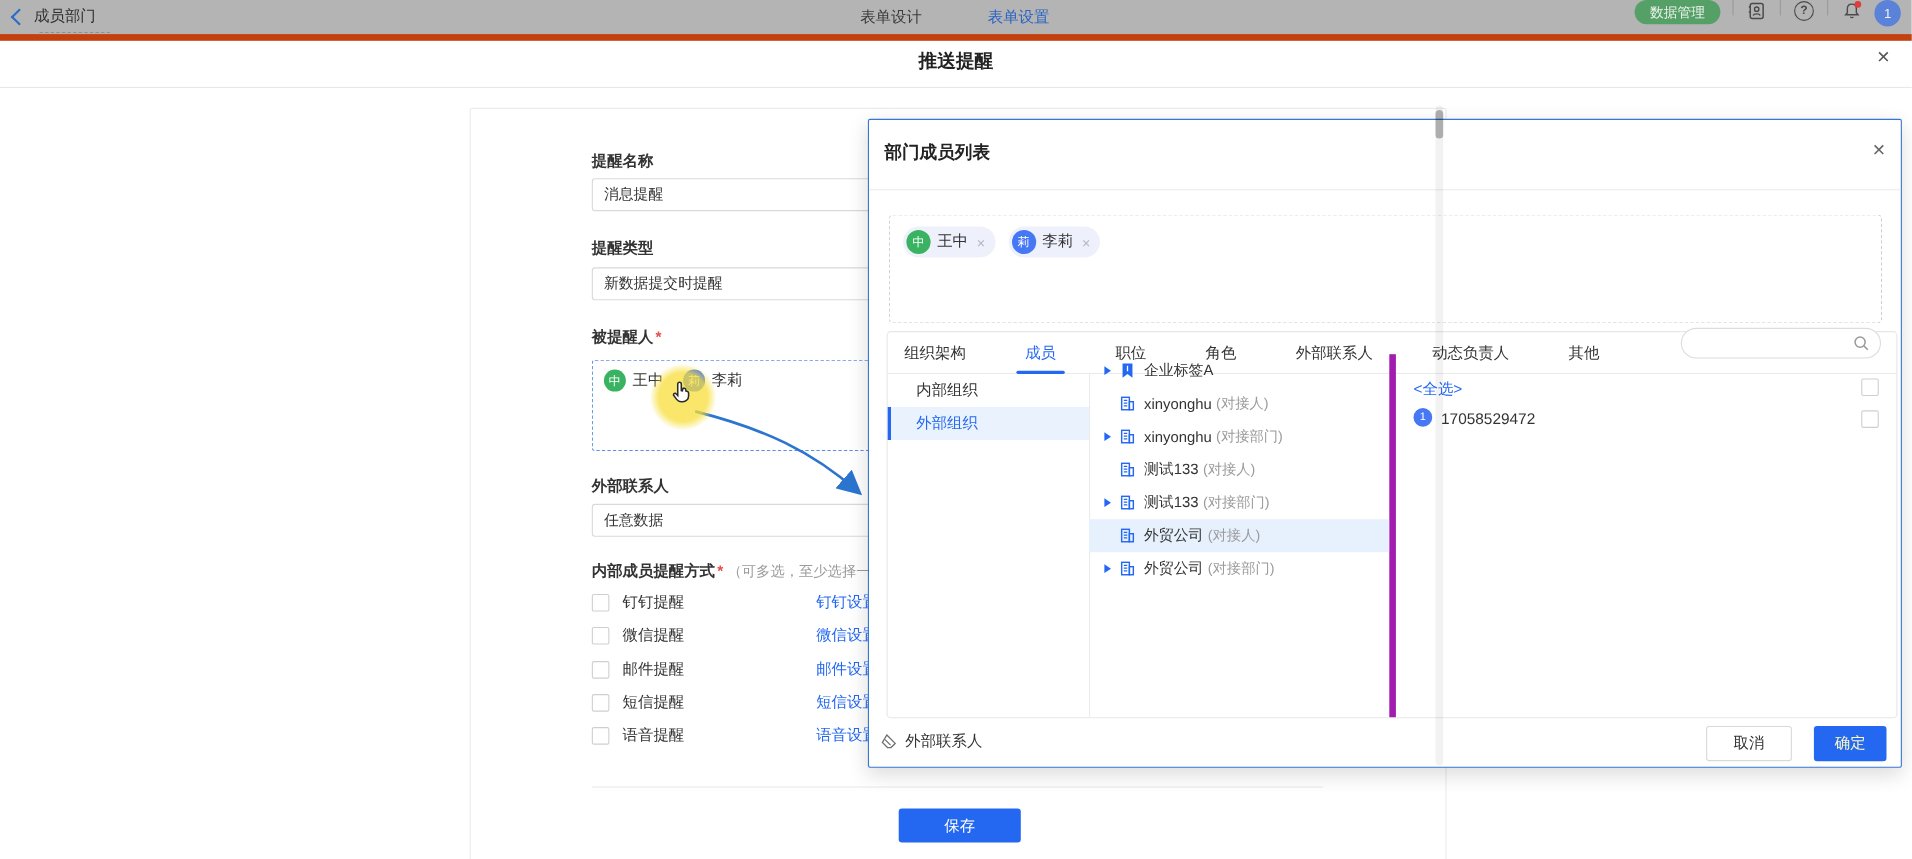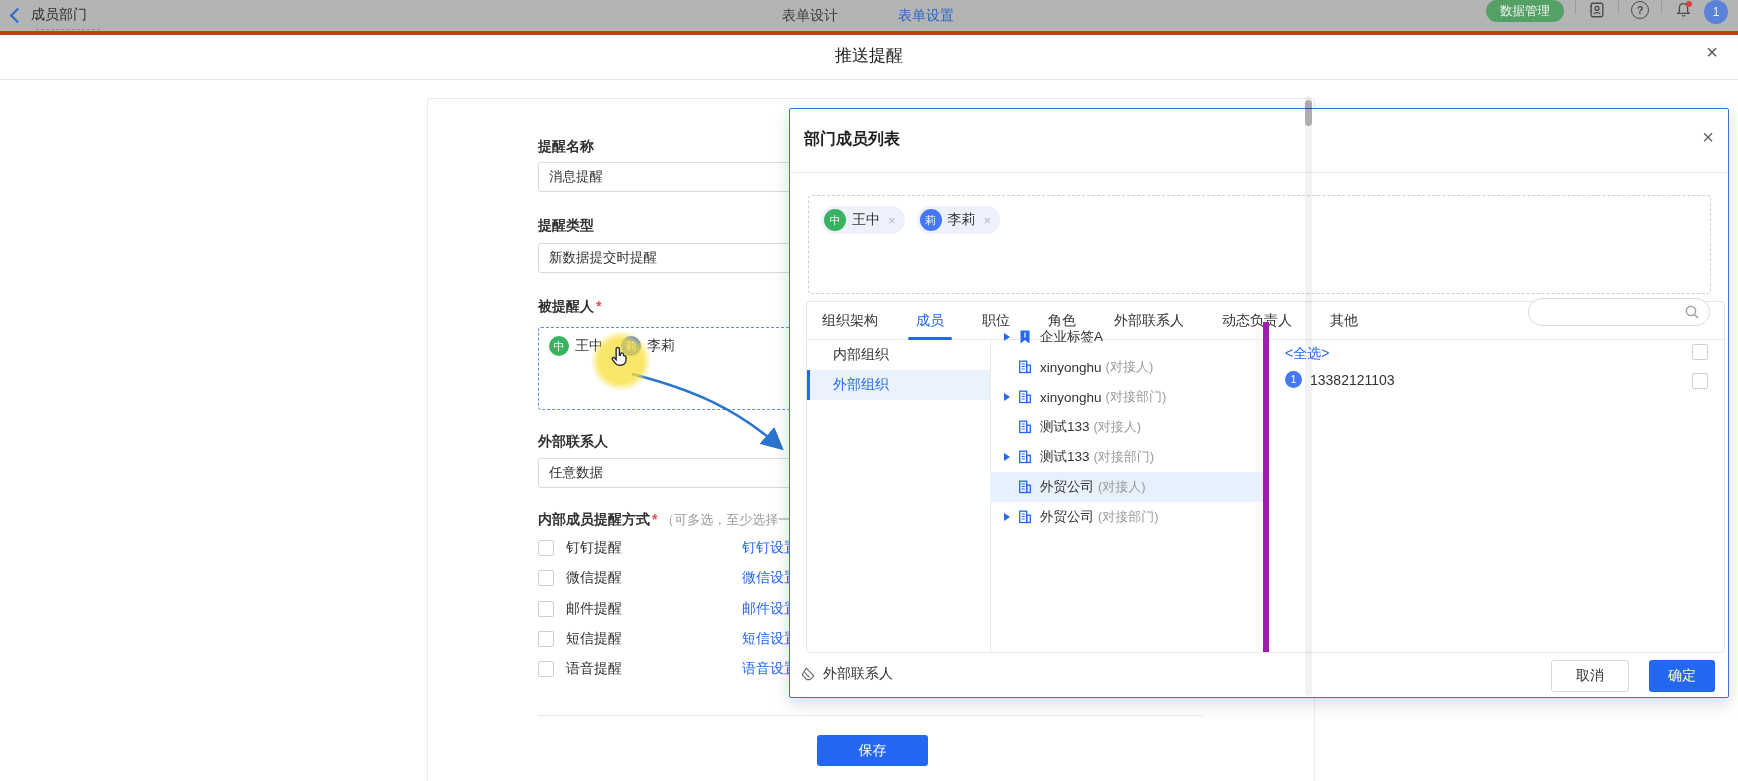--- a/index.html
+++ b/index.html
@@ -3,37 +3,37 @@
 <meta charset="utf-8">
 <style>
   html,body{margin:0;padding:0}
   body{
     width:1738px;height:781px;position:relative;overflow:hidden;
     background:#fff;color:#333;
     font-family:"Liberation Sans","DejaVu Sans",sans-serif;
     font-size:14px;
   }
   
-  .topbar{position:absolute;left:0;top:0;width:1738px;height:31px;background:#b4b4b4;border-bottom:4px solid #c2410c;z-index:2}
+  .topbar{position:absolute;left:0;top:0;width:1738px;height:31px;background:#b4b4b4;border-bottom:6px solid #c2410c;z-index:2}
   .tb-back{position:absolute;left:12px;top:6px;display:flex;align-items:center;gap:8px;cursor:pointer}
   .chev{width:9px;height:9px;border-left:2px solid #2f6bc8;border-bottom:2px solid #2f6bc8;transform:rotate(45deg)}
   .tb-title{font-size:14px;color:#2f2f2f}
   .tb-underline{position:absolute;left:36px;top:29px;width:64px;border-bottom:1px dashed #8f8f8f}
   .tb-nav{position:absolute;top:7px;font-size:14px;color:#3c3c3c;cursor:pointer}
   .tb-nav.active{color:#2b64c4}
   .tb-right{position:absolute;right:10px;top:0;height:31px;display:flex;gap:11px}
   .pill-green{height:22px;padding:0 14px;border-radius:12px;background:#55a066;color:#ecf2ec;font-size:12.5px;display:flex;align-items:center;cursor:pointer}
   .tb-sep{width:1px;height:14px;background:#9a9a9a}
   .tb-ic{width:20px;height:20px;display:flex;align-items:center;justify-content:center;cursor:pointer;position:relative}
   .help-circle{width:16px;height:16px;border:1.5px solid #4a4a4a;border-radius:50%;color:#4a4a4a;font-size:11px;font-weight:bold;display:flex;align-items:center;justify-content:center}
   .red-dot{position:absolute;right:1px;top:1px;width:6px;height:6px;border-radius:50%;background:#e03c3c}
   .tb-avatar{width:24px;height:24px;border-radius:50%;background:#5b82d9;color:#eef1f8;font-size:12px;display:flex;align-items:center;justify-content:center;cursor:pointer}
   
   .page-head{position:absolute;left:0;top:31px;width:1738px;height:48px;background:#fff;border-bottom:1px solid #e8e8e8}
-  .page-title{position:absolute;left:0;top:13px;width:100%;text-align:center;font-size:17px;font-weight:400;color:#222}
+  .page-title{position:absolute;left:0;top:13px;width:100%;text-align:center;font-size:17px;font-weight:700;color:#222}
   .page-close{position:absolute;right:20px;top:11px;font-size:20px;color:#555;cursor:pointer;line-height:1}
   
   .card{position:absolute;left:427px;top:98px;width:886px;height:690px;background:#fff;border:1px solid #ececec;border-radius:2px}
   .f-label{position:absolute;font-size:14px;font-weight:600;color:#333}
   .req{color:#e34d4d;margin-left:2px}
   .f-input{position:absolute;height:30px;width:560px;border:1px solid #d9d9d9;border-radius:3px;background:#fff;display:flex;align-items:center;padding-left:10px;font-size:13.5px;color:#333;box-sizing:border-box}
   .recip-box{position:absolute;left:538px;top:327px;width:560px;height:83px;border:1px dashed #5a8fe8;border-radius:3px;background:#fff;box-sizing:border-box;display:flex;align-items:flex-start;padding:8px 10px;gap:18px}
   .recip{display:flex;align-items:center;gap:6px}
   .av{border-radius:50%;color:#fff;display:flex;align-items:center;justify-content:center}
   .av20{width:20px;height:20px;font-size:11px}
@@ -55,21 +55,21 @@
   
   .modal{position:absolute;left:789px;top:108px;width:940px;height:590px;background:#fff;border:1.5px solid #3576d6;border-radius:2px;
     box-shadow:0 6px 18px rgba(0,0,0,.14);z-index:10;box-sizing:border-box}
   .m-title{position:absolute;left:14px;top:20px;font-size:16px;font-weight:600;color:#222}
   .m-close{position:absolute;right:14px;top:18px;font-size:20px;color:#666;cursor:pointer;line-height:1}
   .m-head-divider{position:absolute;left:0;top:63px;width:100%;border-top:1px solid #ececec}
   .m-selected{position:absolute;left:18px;top:86px;width:903px;height:99px;border:1px dashed #cfcfcf;border-radius:4px;box-sizing:border-box;padding:10px 12px;display:flex;align-items:flex-start;gap:12px}
   .sel-tag{height:28px;border-radius:14px;background:#eef1fb;display:flex;align-items:center;gap:6px;padding:0 9px 0 3px}
   .sel-tag .x{color:#b3b6c2;font-size:13px;margin-left:2px;cursor:pointer}
   .mbox{position:absolute;left:16px;top:192px;width:919px;height:352px;border:1px solid #e7e7e7;border-radius:4px;box-sizing:border-box}
-  .mtabs{position:absolute;left:0;top:0;width:100%;height:38px;display:flex;align-items:center;gap:38px;padding-left:15px;box-sizing:border-box;border-bottom:1px solid #ebebeb}
+  .mtabs{position:absolute;left:0;top:0;width:100%;height:38px;display:flex;align-items:center;gap:54px;padding-left:15px;box-sizing:border-box;border-bottom:1px solid #ebebeb}
   .mtab{font-size:14px;color:#333;cursor:pointer;position:relative;white-space:nowrap}
   .mtab.active{color:#2468f2}
   .mtab.active:after{content:"";position:absolute;left:50%;transform:translateX(-50%);bottom:-10px;width:44px;height:3px;background:#2468f2;border-radius:2px}
   .m-search{position:absolute;right:14px;top:-4px;width:182px;height:28px;border:1px solid #dcdcdc;border-radius:14px;background:#fff;box-sizing:border-box}
   .m-search svg{position:absolute;right:9px;top:5px}
   .mcol1{position:absolute;left:0;top:38px;width:183px;bottom:0;border-right:1px solid #ebebeb}
   .org-row{height:30px;display:flex;align-items:center;padding-left:26px;font-size:14px;color:#333;cursor:pointer;box-sizing:border-box}
   .org-row.active{background:#e9f2fd;color:#2468f2;border-left:3px solid #2468f2;padding-left:23px}
   .mcol2{position:absolute;left:183px;top:20px;width:273px;bottom:0;border-right:6px solid #a21caf;overflow:hidden}
   .tree-row{position:absolute;left:0;width:273px;height:30px;display:flex;align-items:center;padding-left:14px;box-sizing:border-box;cursor:pointer}
@@ -340,21 +340,21 @@
         <span class="tree-label">外贸公司</span>
         <span class="tree-suffix">(对接部门)</span>
       </div>
     </div>
 
     <div class="mcol3">
       <div class="select-all">&lt;全选&gt;</div>
       <span class="m-chk" style="top:4px"></span>
       <div class="member-row">
         <span class="av av17 av-blue">1</span>
-        <span>13382121103</span>
+        <span>17058529472</span>
       </div>
       <span class="m-chk" style="top:33px"></span>
     </div>
   </div>
 
   <div class="mfooter">
     <div class="clear-group">
       <svg width="16" height="16" viewBox="0 0 16 16">
           <path d="M6.2 2.2 13.8 9.8 10 13.6H6.8L2.2 9z" fill="none" stroke="#6f6f6f" stroke-width="1.2"></path>
           <path d="M4.6 6.4 9.6 11.4" stroke="#6f6f6f" stroke-width="1.2"></path>

